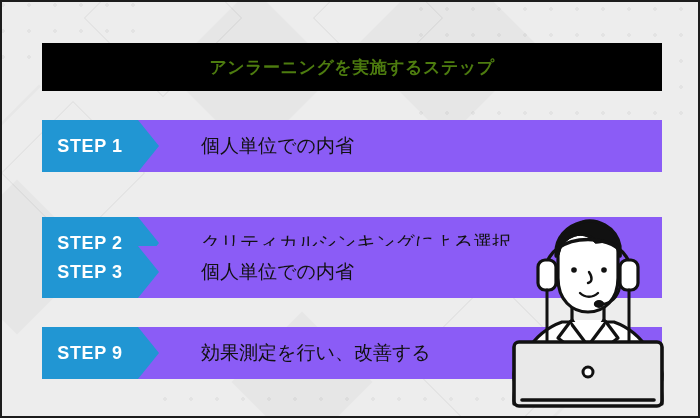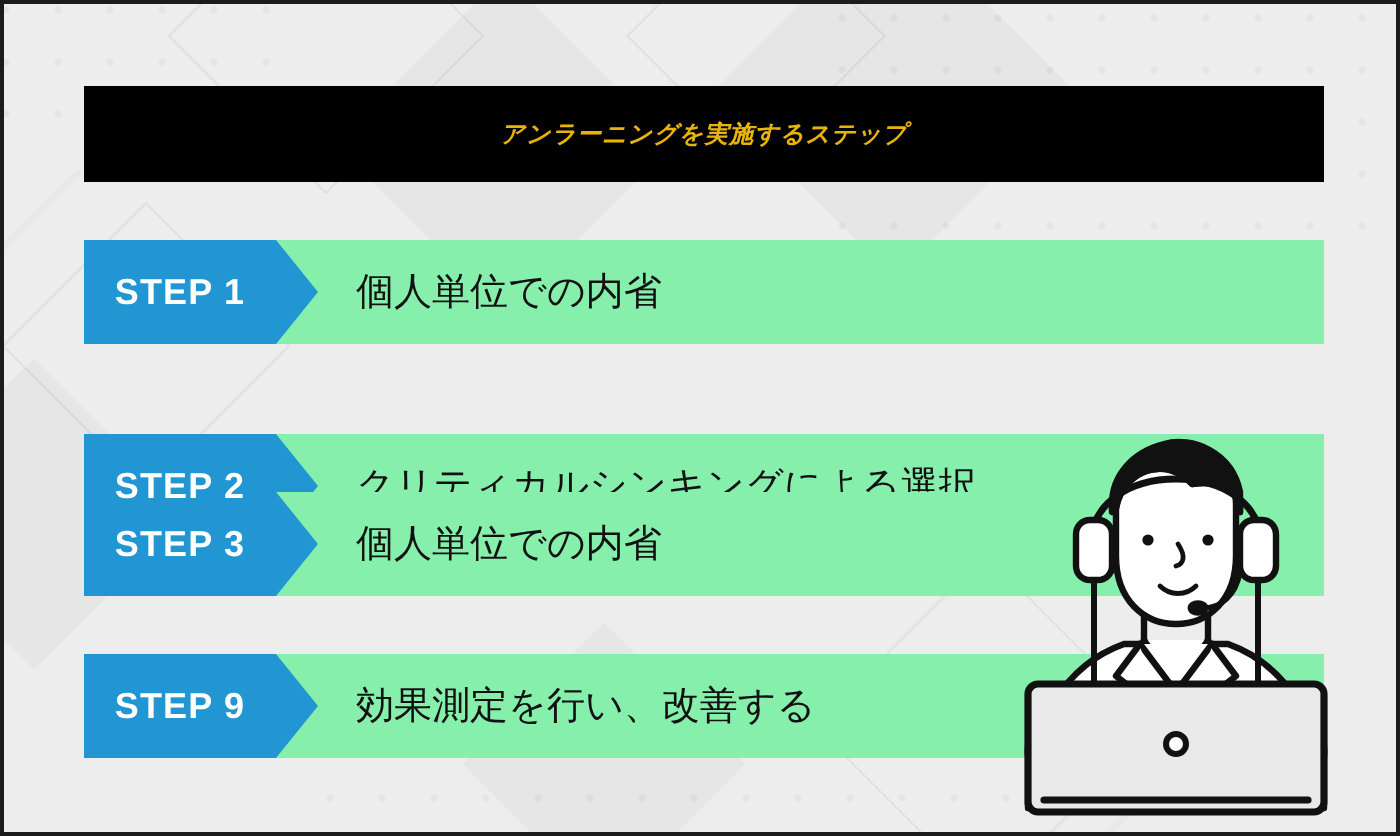--- a/index.html
+++ b/index.html
@@ -58,37 +58,37 @@
     left: 40px;
     top: 41px;
     width: 620px;
     height: 48px;
     background: #000000;
     display: flex;
     align-items: center;
     justify-content: center;
   }
   .title-text {
-    color: #eab308;
-    font-size: 12px;
+    color: #4d7c0f;
+    font-size: 17px;
     font-weight: bold;
     letter-spacing: 0.5px;
     white-space: nowrap;
-    font-style: italic;
   }
 
   
   .step-row {
     position: absolute;
     left: 40px;
     width: 620px;
     height: 52px;
-    background: #86efac;
+    background: #8b5cf6;
     display: flex;
     align-items: stretch;
+    gap: 23px;
   }
   .step-row-1 { top: 118px; }
   .step-row-2 { top: 187px; margin-top: 28px; }
   .step-row-3 { top: 244px; }
   .step-row-4 { top: 325px; }
 
   .step-tag {
     position: relative;
     width: 96px;
     background: #2196D3;

